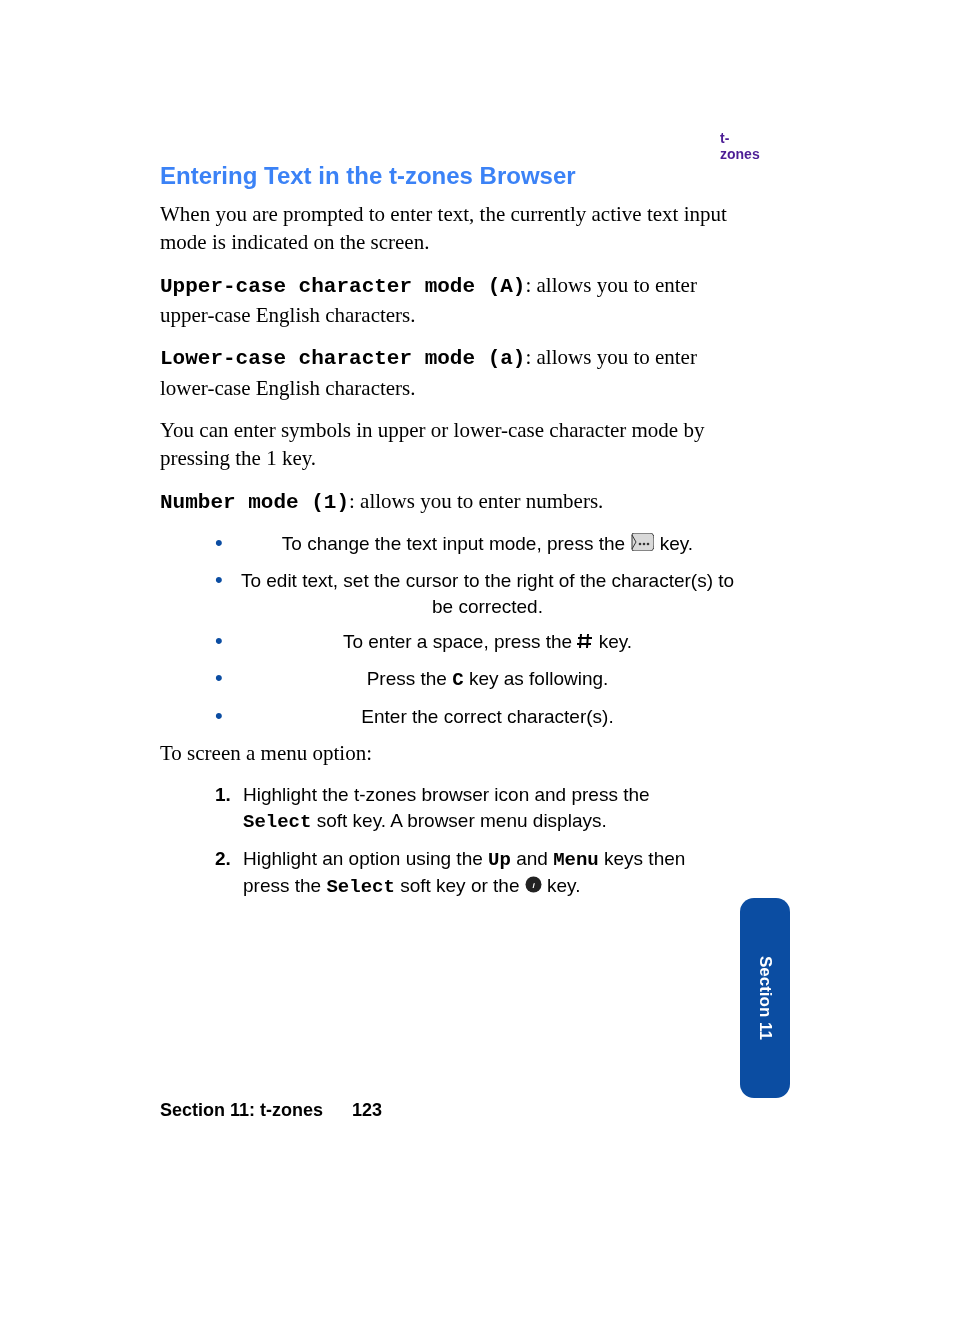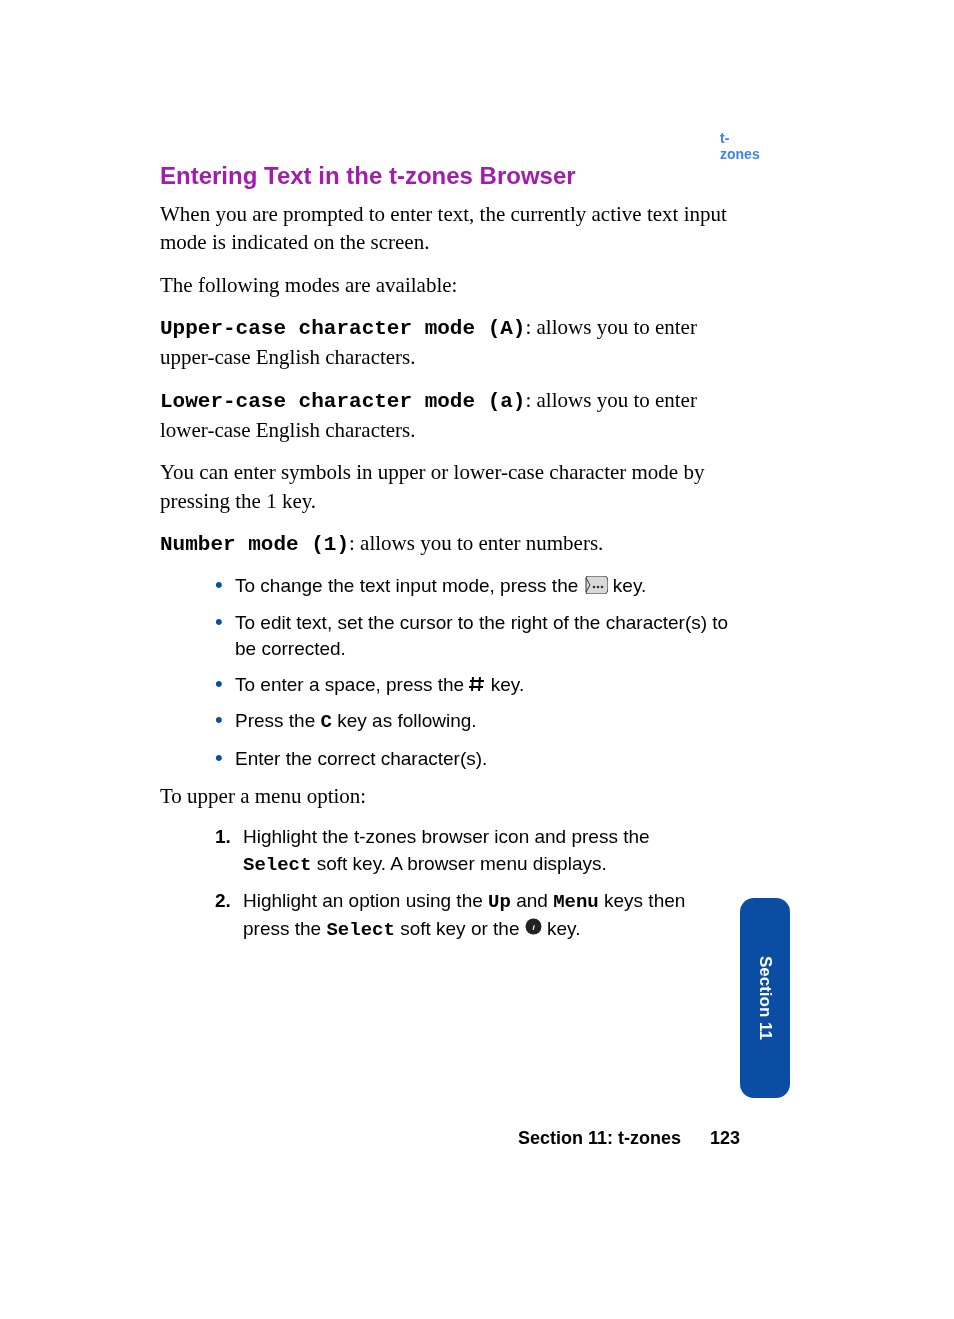--- a/index.html
+++ b/index.html
@@ -18,49 +18,50 @@
     top: 140px;
     width: 580px;
   }
   .header-label {
     position: absolute;
     left: 560px;
     top: -10px;
     font-family: Arial, Helvetica, sans-serif;
     font-weight: bold;
     font-size: 14px;
-    color: #3b82f6;
+    color: #4c1d95;
   }
   h2.section-heading {
     font-family: "Arial Narrow", Arial, Helvetica, sans-serif;
     font-stretch: condensed;
     font-weight: bold;
     font-size: 24px;
     margin: 22px 0 8px 0;
-    color: #a21caf;
+    color: #3b82f6;
   }
   p.body {
     font-size: 21px;
     line-height: 1.35;
     margin: 10px 8px 14px 0;
   }
   .bold { font-weight: bold; font-family: Liberation Mono, monospace; }
   ul.bullets {
     list-style: none;
     padding: 0 0 0 55px;
     margin: 14px 0 8px 0;
   }
   ul.bullets li {
     position: relative;
     font-family: "Arial Narrow", Arial, Helvetica, sans-serif;
     font-stretch: condensed;
     font-size: 19px;
     line-height: 1.35;
     margin: 10px 0;
     padding-left: 20px;
+    text-align: center;
   }
   ul.bullets li::before {
     content: "•";
     position: absolute;
     left: 0;
     top: 0;
     color: #0b4da2;
     font-size: 22px;
     line-height: 1.1;
   }
@@ -86,23 +87,23 @@
     top: 0;
     font-weight: bold;
   }
   .inline-key {
     display: inline-block;
     vertical-align: middle;
   }
   .footer {
     position: absolute;
     left: 160px;
-    top: 1128px;
+    top: 1100px;
     width: 580px;
-    text-align: right;
+    text-align: left;
     font-family: "Arial Narrow", Arial, Helvetica, sans-serif;
     font-stretch: condensed;
     font-weight: bold;
     font-size: 18px;
   }
   .footer .pnum {
     display: inline-block;
     margin-left: 24px;
   }
   .tab {
@@ -130,21 +131,20 @@
 </style>
 </head>
 <body>
 
 <div class="page">
   <div class="header-label">t-zones</div>
 
   <h2 class="section-heading">Entering Text in the t-zones Browser</h2>
 
   <p class="body">When you are prompted to enter text, the currently active text input mode is indicated on the screen.</p>
-  <p class="body">The following modes are available:</p>
 
   <p class="body">
     <span class="bold">Upper-case character mode (A)</span><span>: allows you to enter upper-case English characters.</span>
   </p>
 
   <p class="body">
     <span class="bold">Lower-case character mode (a)</span><span>: allows you to enter lower-case English characters.</span>
   </p>
 
   <p class="body">You can enter symbols in upper or lower-case character mode by pressing the 1 key.</p>
@@ -169,21 +169,21 @@
             <path d="M4 1 L3 15 M11 1 L10 15 M1 5 L15 5 M0 11 L14 11" stroke="#000" stroke-width="2" fill="none"></path>
           </svg></span><span> key.</span>
     </li>
     <li>
       <span>Press the </span><span class="bold">C</span><span> key as following.</span>
     </li>
     <li>Enter the correct character(s).</li>
   </ul>
 
 
-  <p class="body">To upper a menu option:</p>
+  <p class="body">To screen a menu option:</p>
 
   <ol class="steps">
     <li>
       <span class="num">1.</span>
       <span>Highlight the t-zones browser icon and press the </span><span class="bold">Select</span><span> soft key. A browser menu displays.</span>
     </li>
     <li>
       <span class="num">2.</span>
       <span>Highlight an option using the </span><span class="bold">Up</span><span> and </span><span class="bold">Menu</span><span> keys then press the </span><span class="bold">Select</span><span> soft key or the </span><span class="inline-key"><svg width="17" height="17" viewBox="0 0 17 17">
             <circle cx="8.5" cy="8.5" r="8" fill="#222"></circle>

